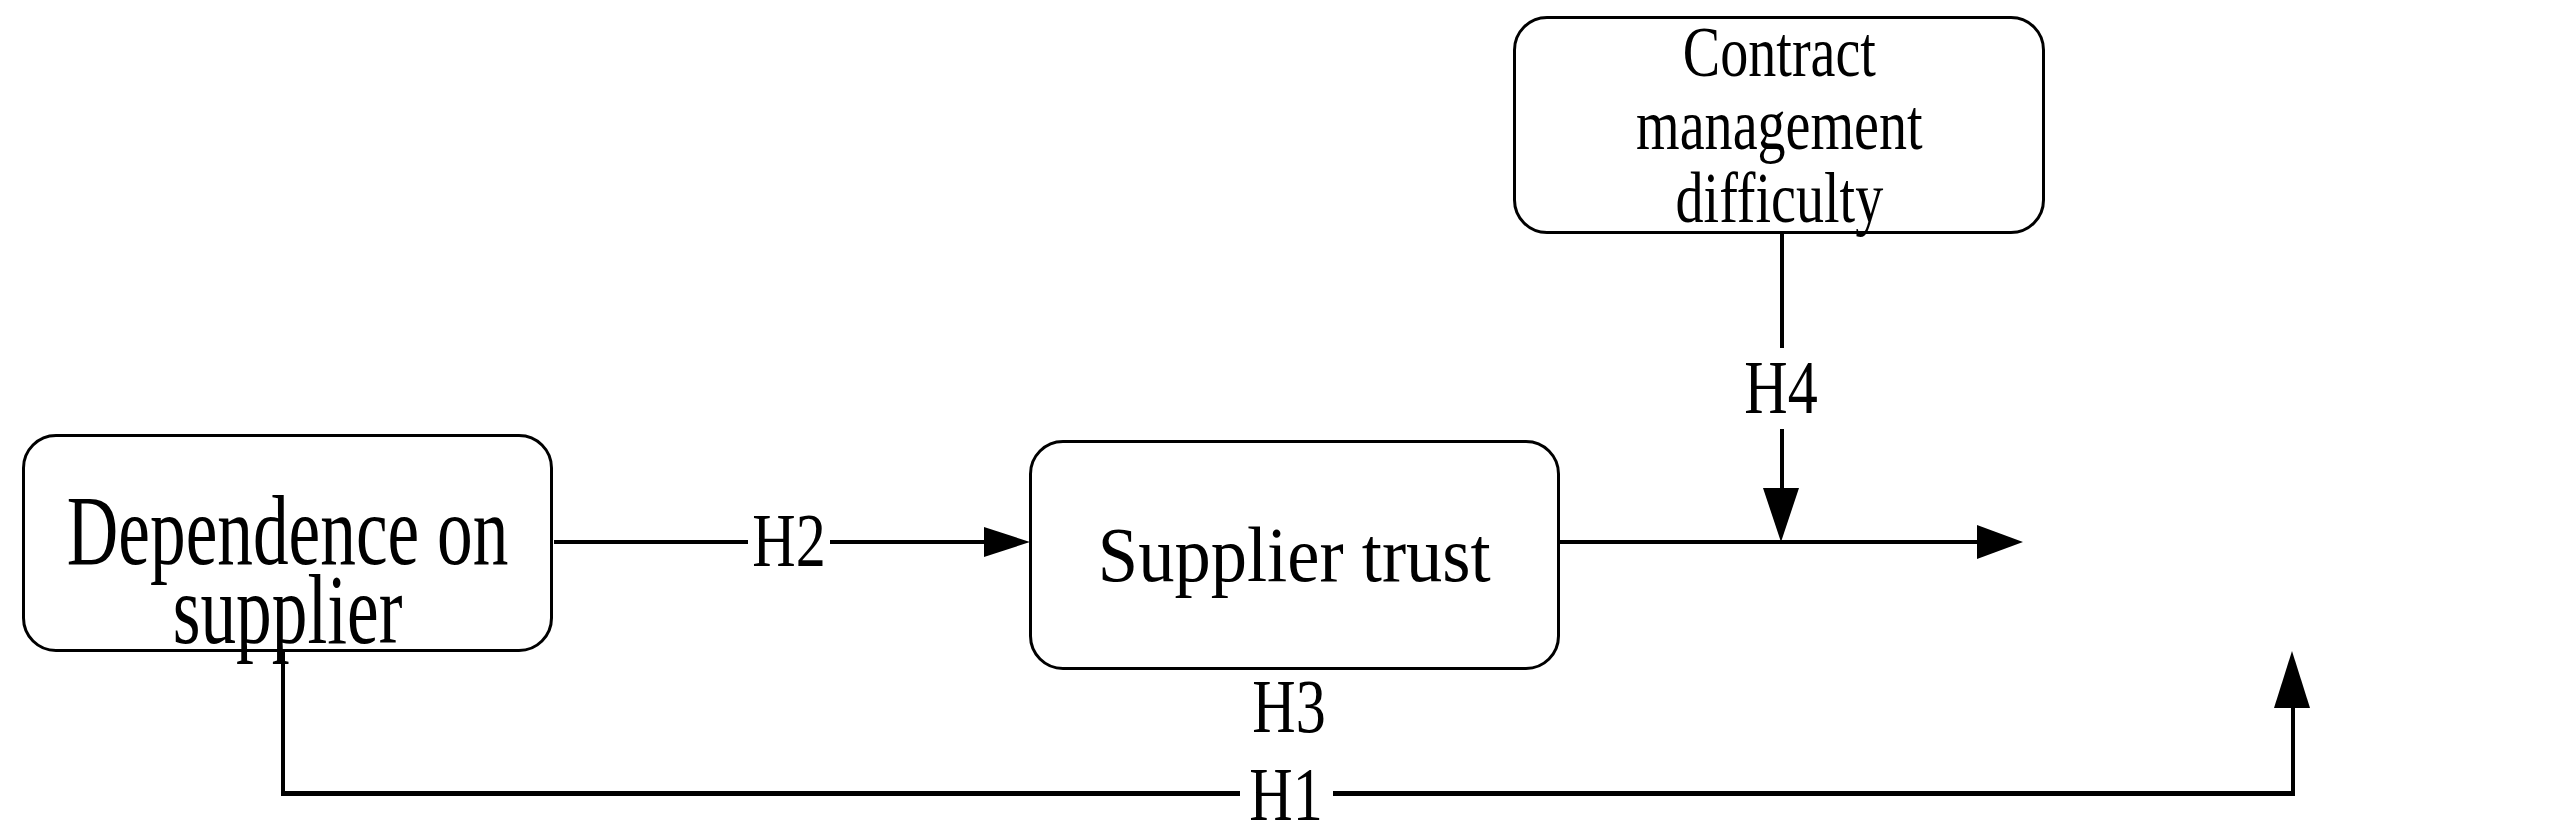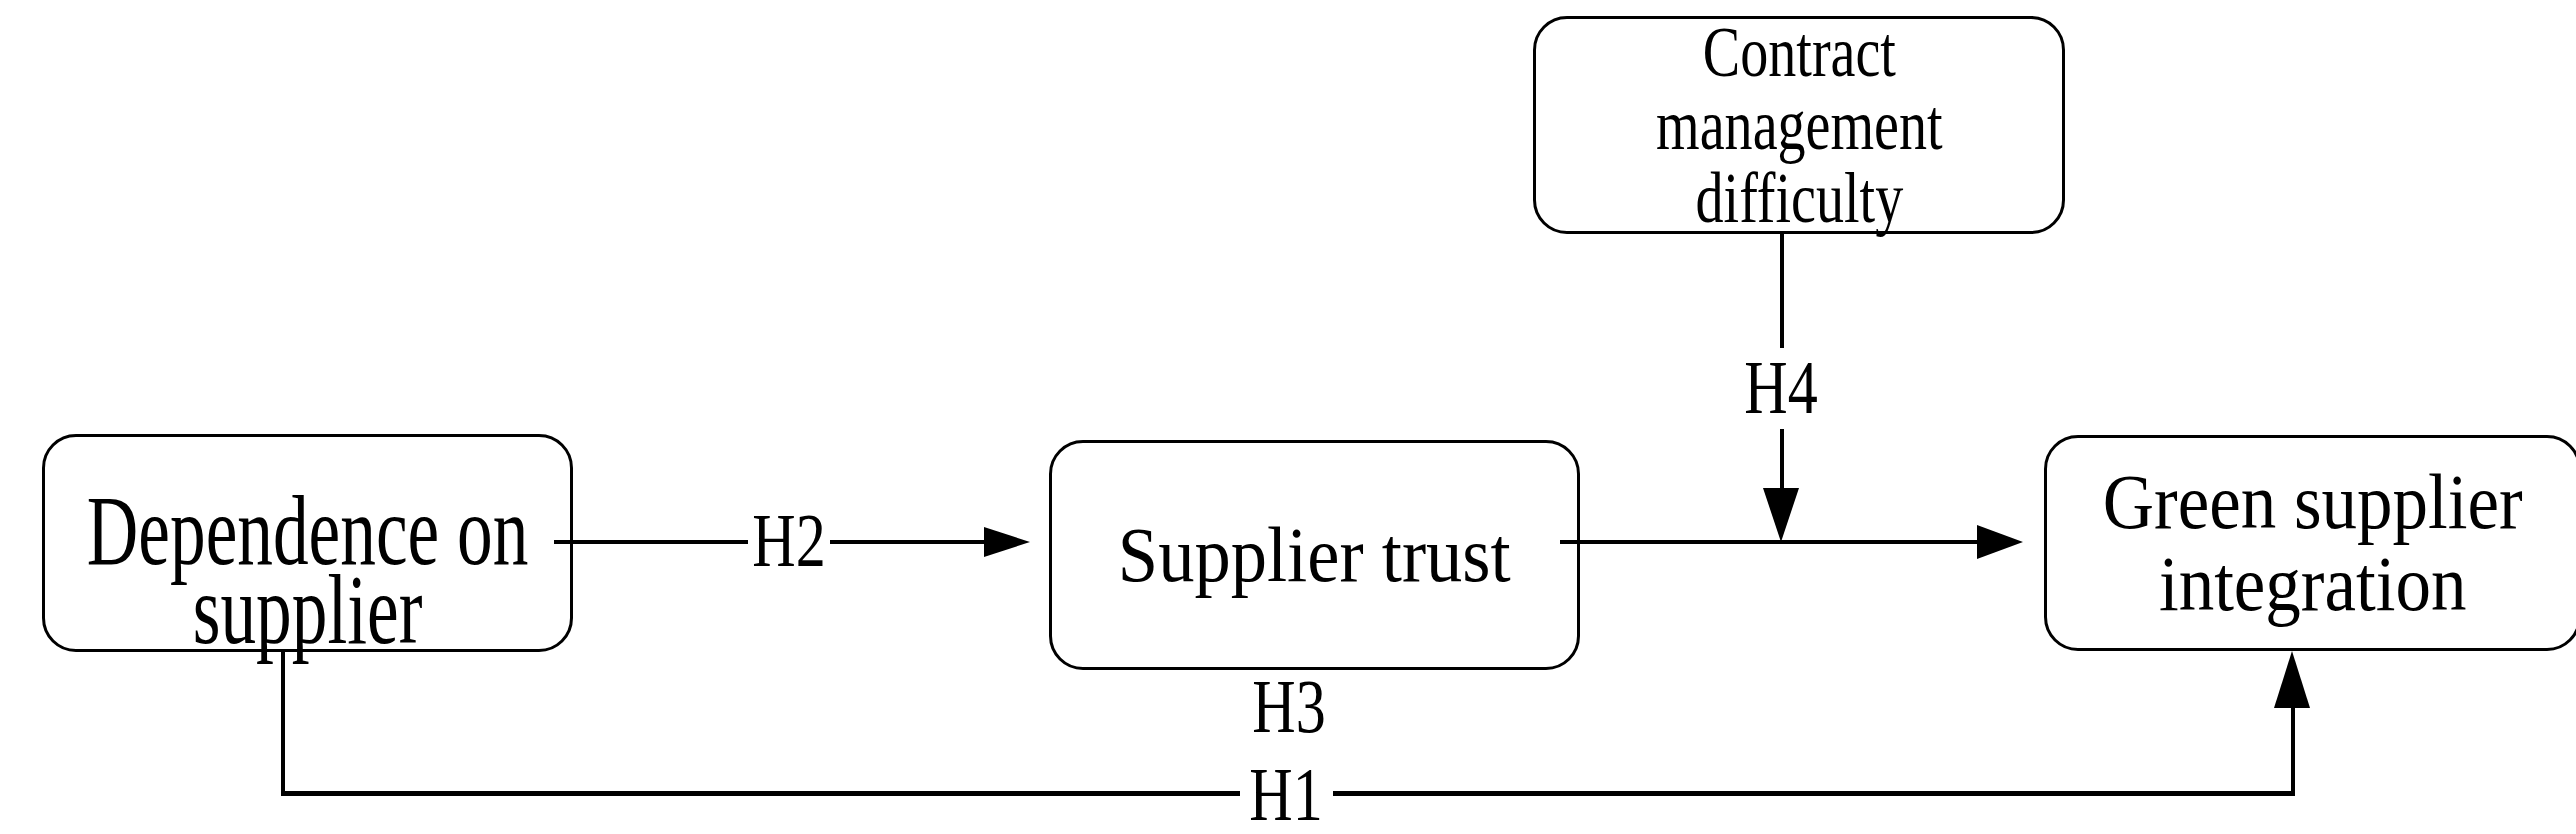--- a/index.html
+++ b/index.html
@@ -18,21 +18,20 @@
   }
   .node {
     position: absolute;
     box-sizing: border-box;
     border: 3.6px solid #000000;
     border-radius: 34px;
     background: #ffffff;
     display: flex;
     align-items: center;
     justify-content: center;
-    margin-left: 20px;
   }
   .node-text {
     display: flex;
     flex-direction: column;
     align-items: center;
     justify-content: center;
     text-align: center;
     white-space: nowrap;
     transform-origin: 50% 50%;
   }
@@ -128,26 +127,20 @@
   </div>
 
   <div class="node" id="node-contract">
     <div class="node-text">
       <div>Contract</div>
       <div>management</div>
       <div>difficulty</div>
     </div>
   </div>
 
-  <div class="node" id="node-green">
-    <div class="node-text">
-      <div>Green supplier</div>
-      <div>integration</div>
-    </div>
-  </div>
 
   <div class="line" id="h2-line-left"></div>
   <div class="line" id="h2-line-right"></div>
   <div class="arrowhead" id="h2-arrowhead"></div>
   <div class="hlabel" id="label-h2">H2</div>
 
   <div class="line" id="h3-line"></div>
   <div class="arrowhead" id="h3-arrowhead"></div>
   <div class="hlabel" id="label-h3">H3</div>
 

